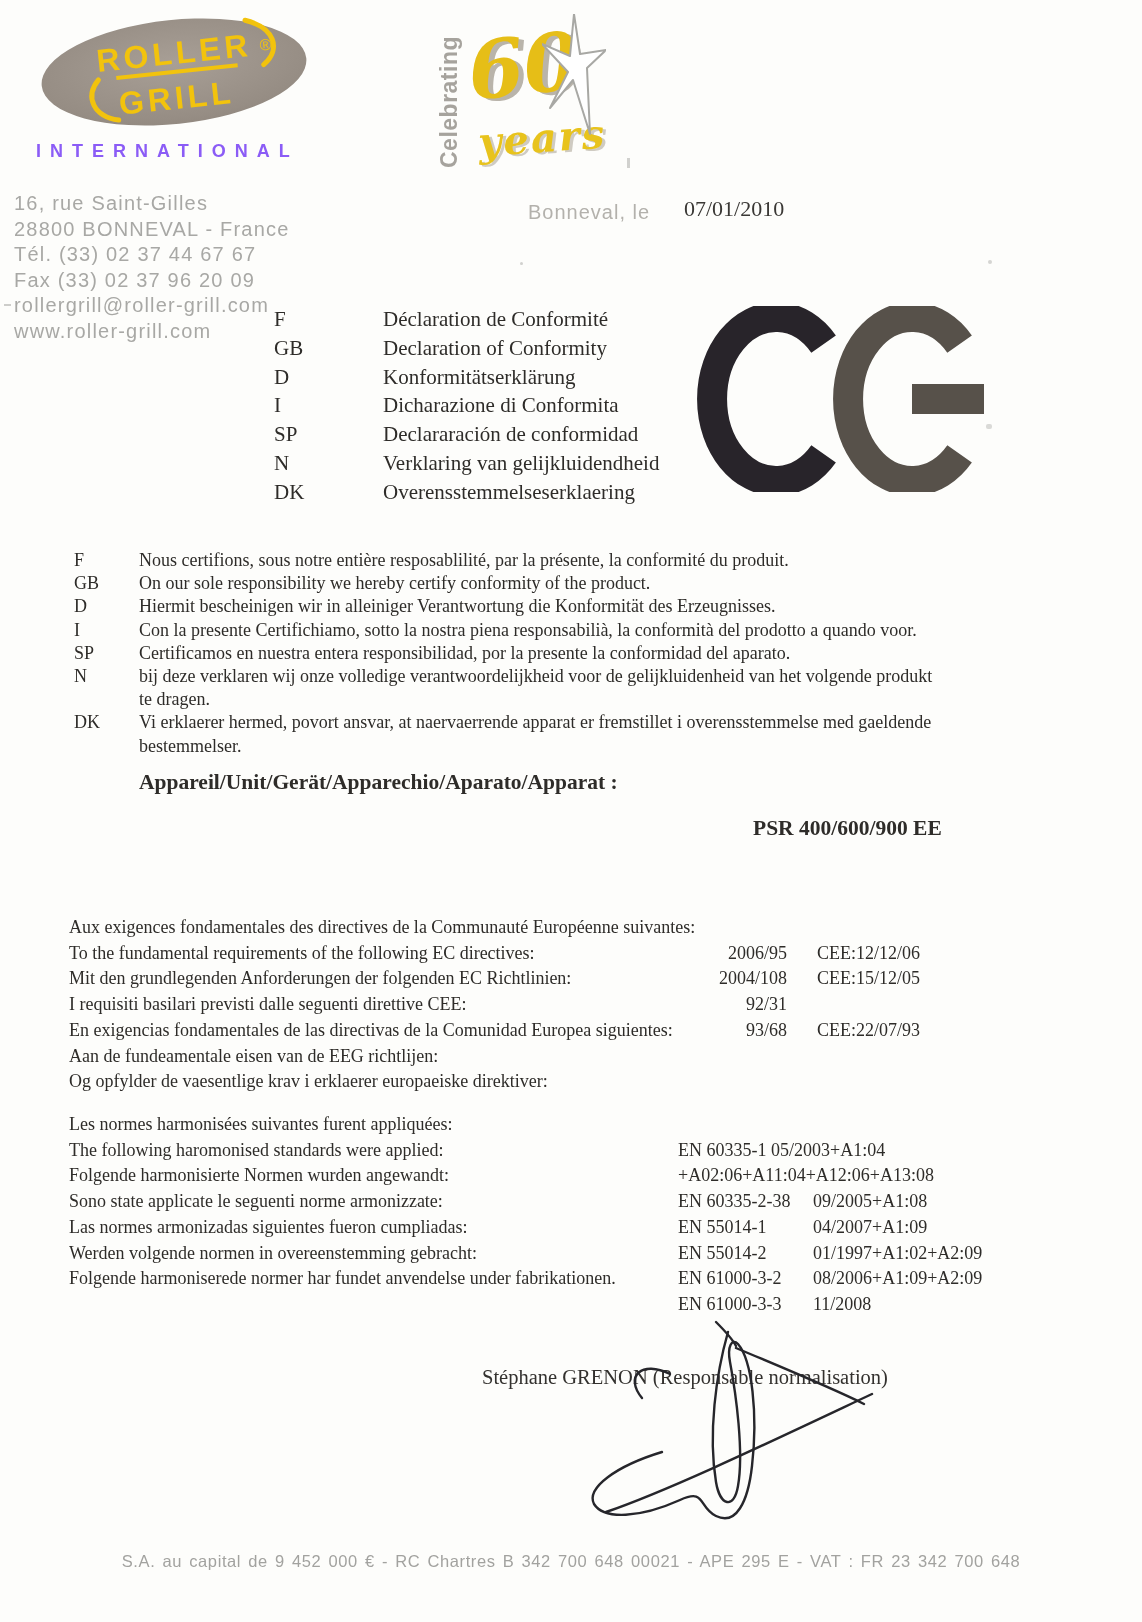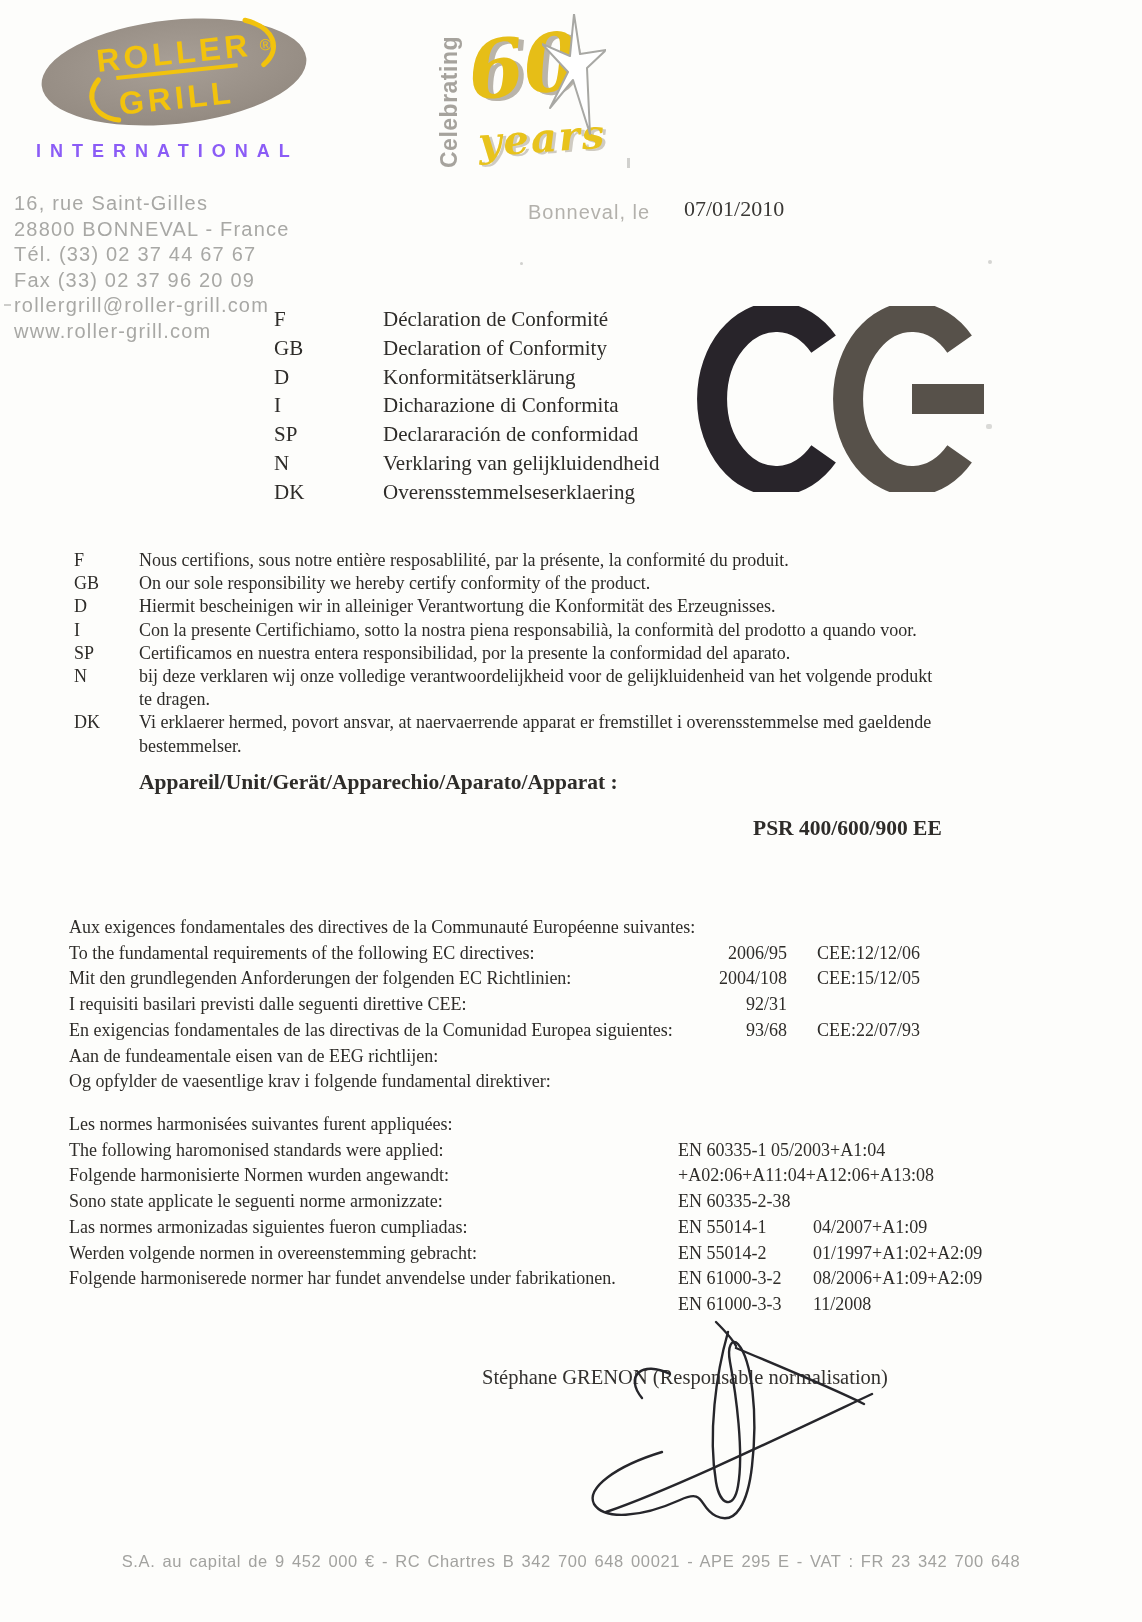--- a/index.html
+++ b/index.html
@@ -239,21 +239,21 @@
       <span class="txt">En exigencias fondamentales de las directivas de la Comunidad Europea siguientes:</span>
       <span class="num">93/68</span>
       <span class="cee">CEE:22/07/93</span>
     </div>
     <div class="dir-row">
       <span class="txt">Aan de fundeamentale eisen van de EEG richtlijen:</span>
       <span class="num"></span>
       <span class="cee"></span>
     </div>
     <div class="dir-row">
-      <span class="txt">Og opfylder de vaesentlige krav i folgende fundamental direktiver:</span>
+      <span class="txt">Og opfylder de vaesentlige krav i erklaerer europaeiske direktiver:</span>
       <span class="num"></span>
       <span class="cee"></span>
     </div>
   </div>
 
   <div class="standards">
     <div class="std-row">
       <span class="txt">Les normes harmonisées suivantes furent appliquées:</span>
       <span class="std-name"></span>
       <span class="std-date"></span>
@@ -264,20 +264,21 @@
       <span class="std-date"></span>
     </div>
     <div class="std-row">
       <span class="txt">Folgende harmonisierte Normen wurden angewandt:</span>
       <span class="std-name">+A02:06+A11:04+A12:06+A13:08</span>
       <span class="std-date"></span>
     </div>
     <div class="std-row">
       <span class="txt">Sono state applicate le seguenti norme armonizzate:</span>
       <span class="std-name">EN 60335-2-38</span>
+      <span class="std-date">09/2005+A1:08</span>
     </div>
     <div class="std-row">
       <span class="txt">Las normes armonizadas siguientes fueron cumpliadas:</span>
       <span class="std-name">EN 55014-1</span>
       <span class="std-date">04/2007+A1:09</span>
     </div>
     <div class="std-row">
       <span class="txt">Werden volgende normen in overeenstemming gebracht:</span>
       <span class="std-name">EN 55014-2</span>
       <span class="std-date">01/1997+A1:02+A2:09</span>

